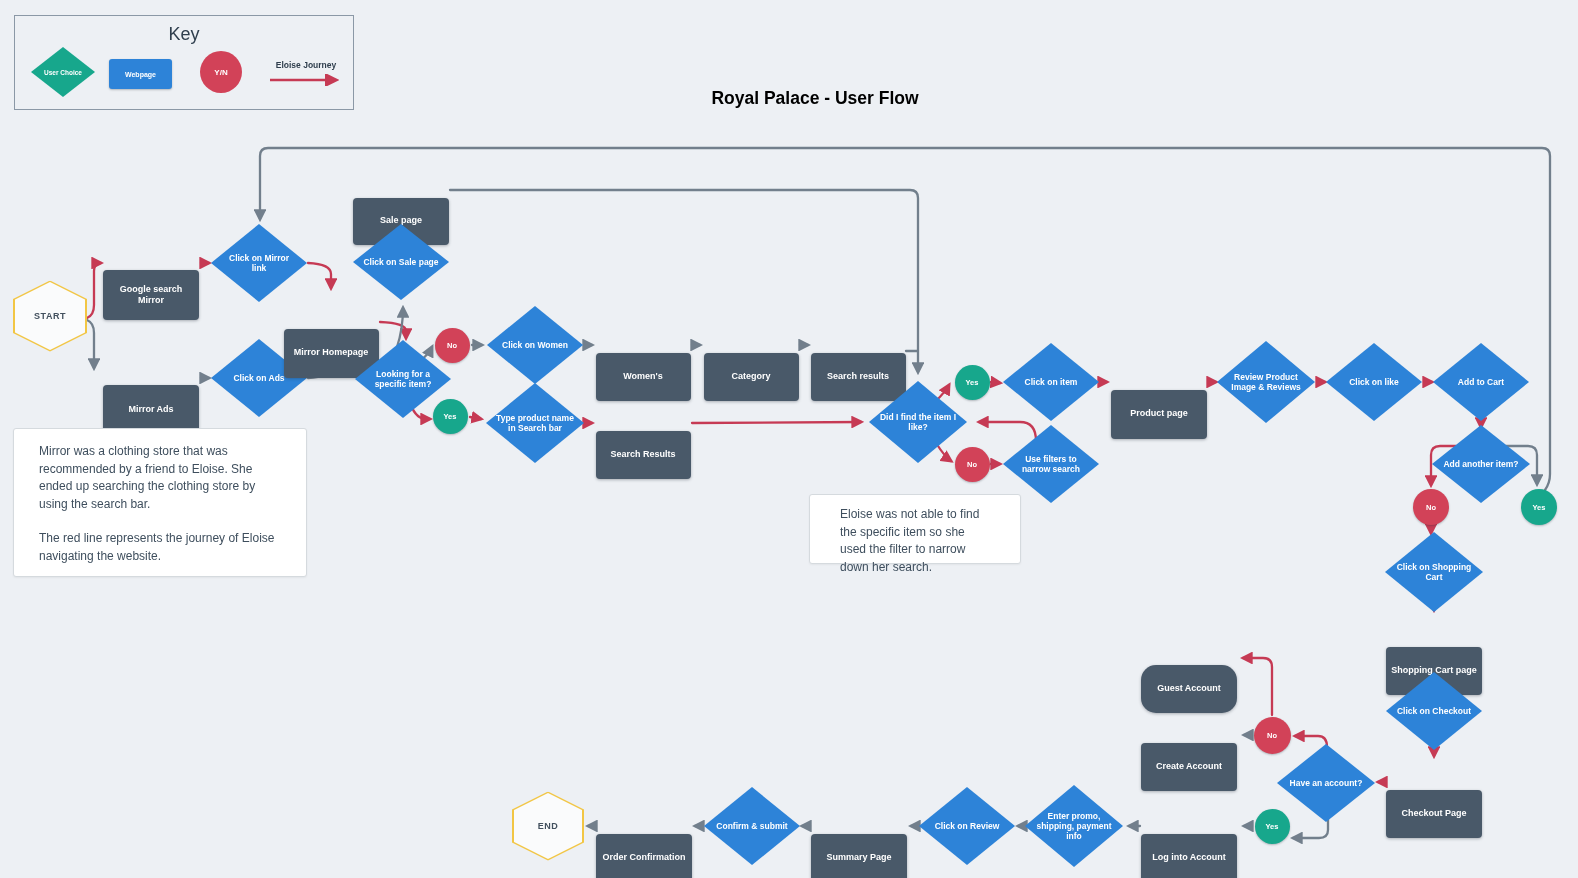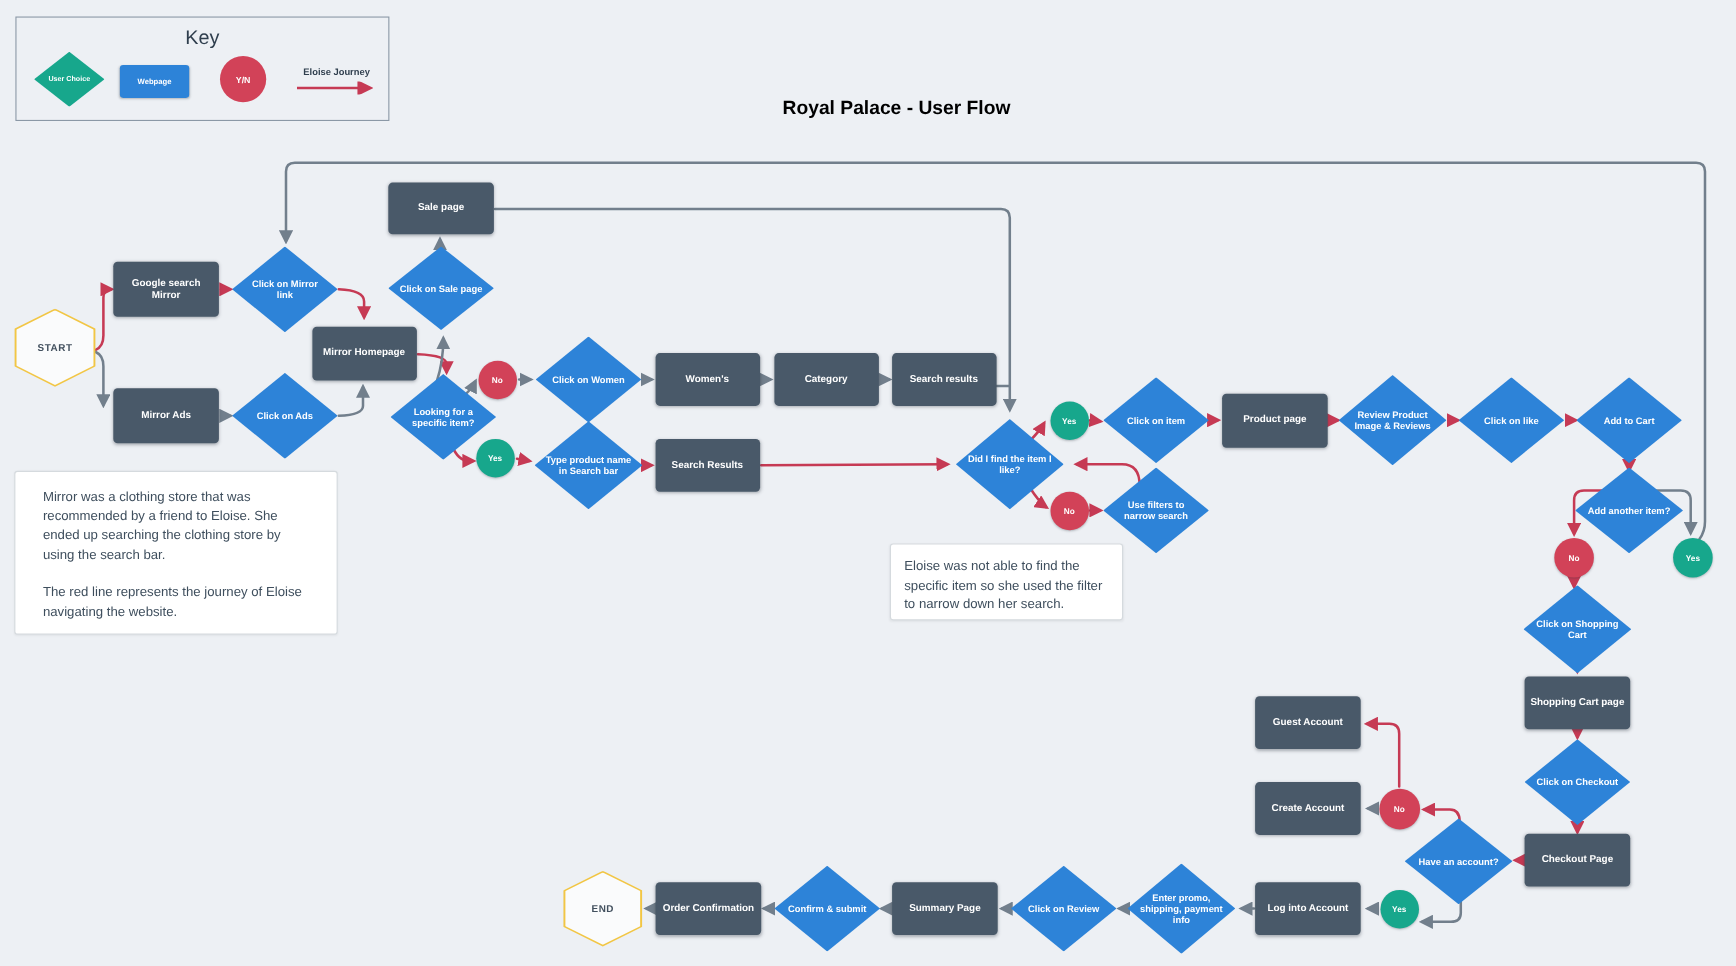--- a/index.html
+++ b/index.html
@@ -6,21 +6,21 @@
   .canvas{position:relative;width:1578px;height:878px;background:#edf0f4;
     font-family:"Liberation Sans",sans-serif;overflow:hidden;}
   svg.edge-layer{position:absolute;left:0;top:0;z-index:1;}
   .edge{fill:none;stroke-width:2.3;stroke-linecap:round;}
   .edge.red{stroke:#c63a54;}
   .edge.grey{stroke:#727f8c;}
 
   #node-layer .node{position:absolute;z-index:2;display:flex;align-items:center;justify-content:center;
     text-align:center;color:#fff;font-weight:bold;box-sizing:border-box;}
   .node.rect{background:#495969;border-radius:4px;font-size:9px;
-    box-shadow:0 1px 3px rgba(40,50,60,.35);padding:4px;}
+    box-shadow:0 1px 3px rgba(40,50,60,.35);padding:4px;margin-top:32px;}
   .node.diamond{background:#2d83d8;clip-path:polygon(50% 0,100% 50%,50% 100%,0 50%);
     font-size:8.5px;filter:drop-shadow(0 1px 2px rgba(40,50,60,.3));}
   .node.diamond .lbl{width:80%;line-height:1.2;}
   .node.rect .lbl{line-height:1.25;}
   .node.circle-no{background:#d24258;border-radius:50%;font-size:7.5px;box-shadow:0 1px 2px rgba(40,50,60,.3);}
   .node.circle-yes{background:#17a78c;border-radius:50%;font-size:7.5px;box-shadow:0 1px 2px rgba(40,50,60,.3);}
   .node.hex{background:#f2c644;clip-path:polygon(50% 0,100% 26%,100% 74%,50% 100%,0 74%,0 26%);
     filter:drop-shadow(0 1px 2px rgba(40,50,60,.2));}
   .hex-inner{position:absolute;left:1.6px;top:1.6px;right:1.6px;bottom:1.6px;background:#fafbfc;
     clip-path:polygon(50% 0,100% 26%,100% 74%,50% 100%,0 74%,0 26%);}
@@ -42,21 +42,21 @@
   .key-circle{left:185px;top:35px;width:42px;height:42px;background:#d24258;border-radius:50%;
     font-size:8px;}
   .key-journey{left:246px;top:44px;width:90px;flex-direction:column;color:#2f3e4d;}
   .key-journey-label{font-size:8.5px;font-weight:bold;margin-bottom:4px;}
 
   .note{position:absolute;z-index:3;background:#ffffff;border:1px solid #d5dade;border-radius:3px;
     color:#3e4e5d;box-sizing:border-box;box-shadow:0 1px 2px rgba(0,0,0,.05);}
   .note p{margin:0;}
   .note-1{left:13px;top:428px;width:294px;height:149px;padding:14px 25px;font-size:12px;line-height:1.46;}
   .note-1 p + p{margin-top:17px;}
-  .note-2{left:809px;top:494px;width:212px;height:70px;padding:11px 12px;font-size:12px;line-height:1.46;}
+  .note-2{left:809px;top:494px;width:212px;height:70px;padding:11px 30px;font-size:12px;line-height:1.46;}
 </style>
 </head>
 <body>
 
 <div class="canvas">
 
   <svg class="edge-layer" id="edge-layer" width="1578" height="878" viewBox="0 0 1578 878">
     <defs>
       <marker id="ar-red" viewBox="0 0 10 10" refX="7.5" refY="5" markerWidth="5.6" markerHeight="5.6" orient="auto">
         <path d="M0,0 L10,5 L0,10 z" fill="#c63a54"></path>
@@ -210,21 +210,21 @@
       </div>
       <div class="node rect" style="left: 1386px; top: 615px; width: 96px; height: 48px;">
         <span class="lbl">Shopping Cart page</span>
       </div>
       <div class="node diamond" style="left: 1386px; top: 672px; width: 96px; height: 78px;">
         <span class="lbl">Click on Checkout</span>
       </div>
       <div class="node rect" style="left: 1386px; top: 758px; width: 96px; height: 48px;">
         <span class="lbl">Checkout Page</span>
       </div>
-      <div class="node rect" style="left: 1141px; top: 633px; width: 96px; height: 48px;">
+      <div class="node rect" style="left: 1141px; top: 633px; width: 96px; height: 48px; border-radius: 15px;">
         <span class="lbl">Guest Account</span>
       </div>
       <div class="node rect" style="left: 1141px; top: 711px; width: 96px; height: 48px;">
         <span class="lbl">Create Account</span>
       </div>
       <div class="node circle-no" style="left: 1253.5px; top: 716.5px; width: 37px; height: 37px;">
         <span class="lbl">No</span>
       </div>
       <div class="node diamond" style="left: 1277px; top: 744px; width: 98px; height: 78px;">
         <span class="lbl">Have an account?</span>

